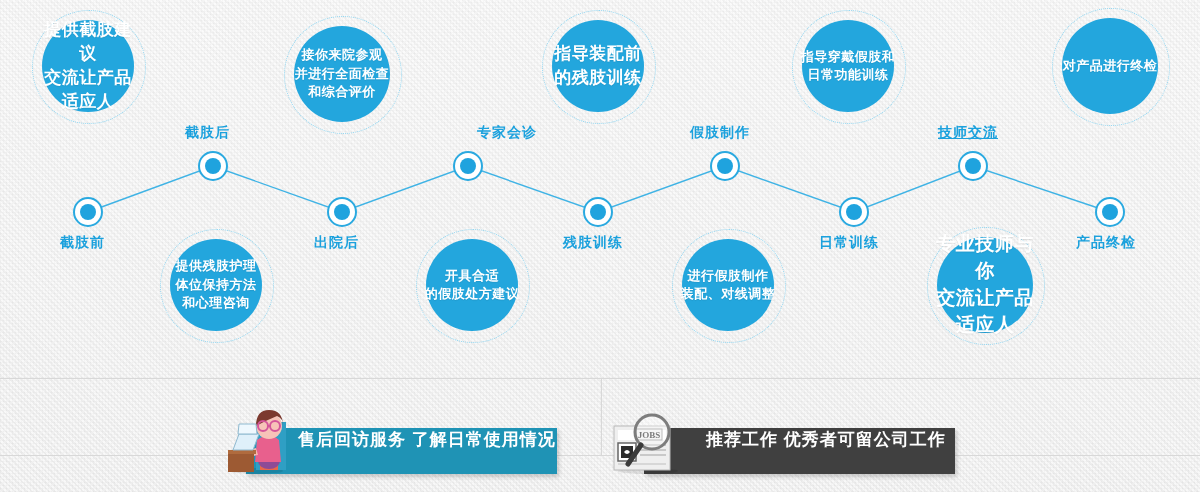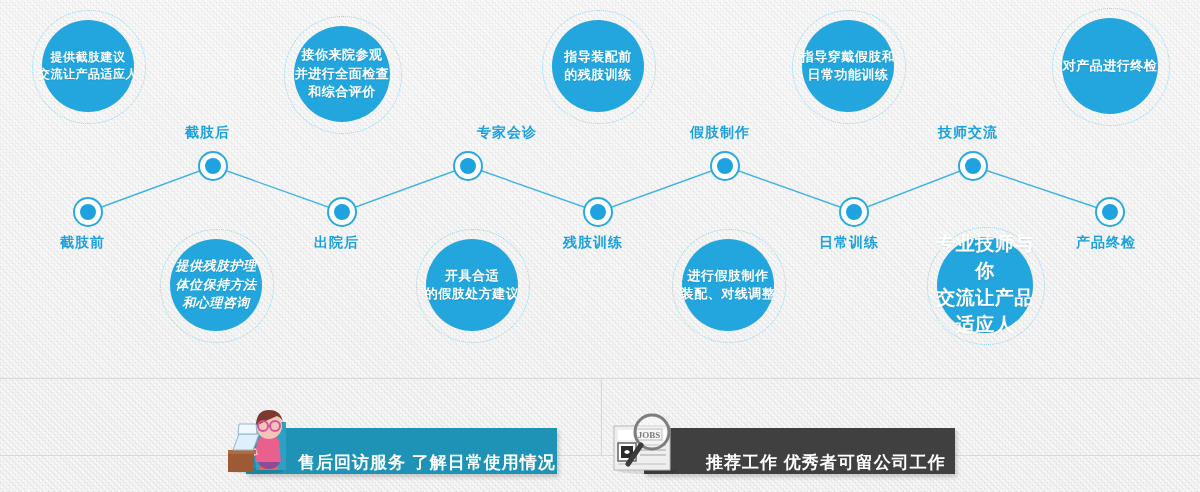--- a/index.html
+++ b/index.html
@@ -51,21 +51,21 @@
   .node-label{
     position:absolute;color:#1ba1dd;font-weight:bold;font-size:14px;
     white-space:nowrap;letter-spacing:1px;
   }
 
   .divider-h{position:absolute;background:#d8d8d8;height:1px;}
   .divider-v{position:absolute;background:#d8d8d8;width:1px;}
 
   .banner{
     position:absolute;height:46px;background:#1f93b5;
-    display:flex;align-items:flex-end;
+    display:flex;align-items:flex-start;
     box-shadow:2px 3px 4px rgba(0,0,0,.18);
   }
   .banner .blabel{
     color:#ffffff;font-weight:bold;font-size:17px;letter-spacing:1px;
     white-space:nowrap;
   }
   .banner-art{position:absolute;bottom:0;}
 </style>
 </head>
 <body>
@@ -101,36 +101,36 @@
       <i></i>
     </div>
     <div class="node-label" style="left: 690px; top: 124px;">假肢制作</div>
     <div class="node" style="left: 839px; top: 197px;">
       <i></i>
     </div>
     <div class="node-label" style="left: 819px; top: 234px;">日常训练</div>
     <div class="node" style="left: 958px; top: 151px;">
       <i></i>
     </div>
-    <div class="node-label" style="left: 938px; top: 124px;">技师交流</div>
+    <div class="node-label" style="left: 938px; top: 124px; text-decoration: underline;">技师交流</div>
     <div class="node" style="left: 1095px; top: 197px;">
       <i></i>
     </div>
     <div class="node-label" style="left: 1076px; top: 234px;">产品终检</div>
   </div>
 <div id="bubbles-layer">
-    <div class="bubble" style="left: 32px; top: 10px; width: 112px; height: 112px; font-size: 12px;">
+    <div class="bubble" style="left: 32px; top: 10px; width: 112px; height: 112px; font-size: 17px;">
       <div class="ring" style="left: 0px; top: 0px; width: 112px; height: 112px;"></div>
       <div class="fill" style="left: 10px; top: 10px; width: 92px; height: 92px; background: rgb(35, 166, 221);"></div>
       <div class="txt">
         <div>提供截肢建议</div>
         <div>交流让产品适应人</div>
       </div>
     </div>
-    <div class="bubble" style="left: 160px; top: 229px; width: 112px; height: 112px; font-size: 13px; font-style: italic;">
+    <div class="bubble" style="left: 160px; top: 229px; width: 112px; height: 112px; font-size: 13px;">
       <div class="ring" style="left: 0px; top: 0px; width: 112px; height: 112px;"></div>
       <div class="fill" style="left: 10px; top: 10px; width: 92px; height: 92px; background: rgb(35, 166, 221);"></div>
       <div class="txt">
         <div>提供残肢护理</div>
         <div>体位保持方法</div>
         <div>和心理咨询</div>
       </div>
     </div>
     <div class="bubble" style="left: 284px; top: 16px; width: 116px; height: 116px; font-size: 13px;">
       <div class="ring" style="left: 0px; top: 0px; width: 116px; height: 116px;"></div>
@@ -142,21 +142,21 @@
       </div>
     </div>
     <div class="bubble" style="left: 416px; top: 229px; width: 112px; height: 112px; font-size: 13px;">
       <div class="ring" style="left: 0px; top: 0px; width: 112px; height: 112px;"></div>
       <div class="fill" style="left: 10px; top: 10px; width: 92px; height: 92px; background: rgb(35, 166, 221);"></div>
       <div class="txt">
         <div>开具合适</div>
         <div>的假肢处方建议</div>
       </div>
     </div>
-    <div class="bubble" style="left: 542px; top: 10px; width: 112px; height: 112px; font-size: 13px;">
+    <div class="bubble" style="left: 542px; top: 10px; width: 112px; height: 112px; font-size: 17px;">
       <div class="ring" style="left: 0px; top: 0px; width: 112px; height: 112px;"></div>
       <div class="fill" style="left: 10px; top: 10px; width: 92px; height: 92px; background: rgb(35, 166, 221);"></div>
       <div class="txt">
         <div>指导装配前</div>
         <div>的残肢训练</div>
       </div>
     </div>
     <div class="bubble" style="left: 672px; top: 229px; width: 112px; height: 112px; font-size: 13px;">
       <div class="ring" style="left: 0px; top: 0px; width: 112px; height: 112px;"></div>
       <div class="fill" style="left: 10px; top: 10px; width: 92px; height: 92px; background: rgb(35, 166, 221);"></div>

